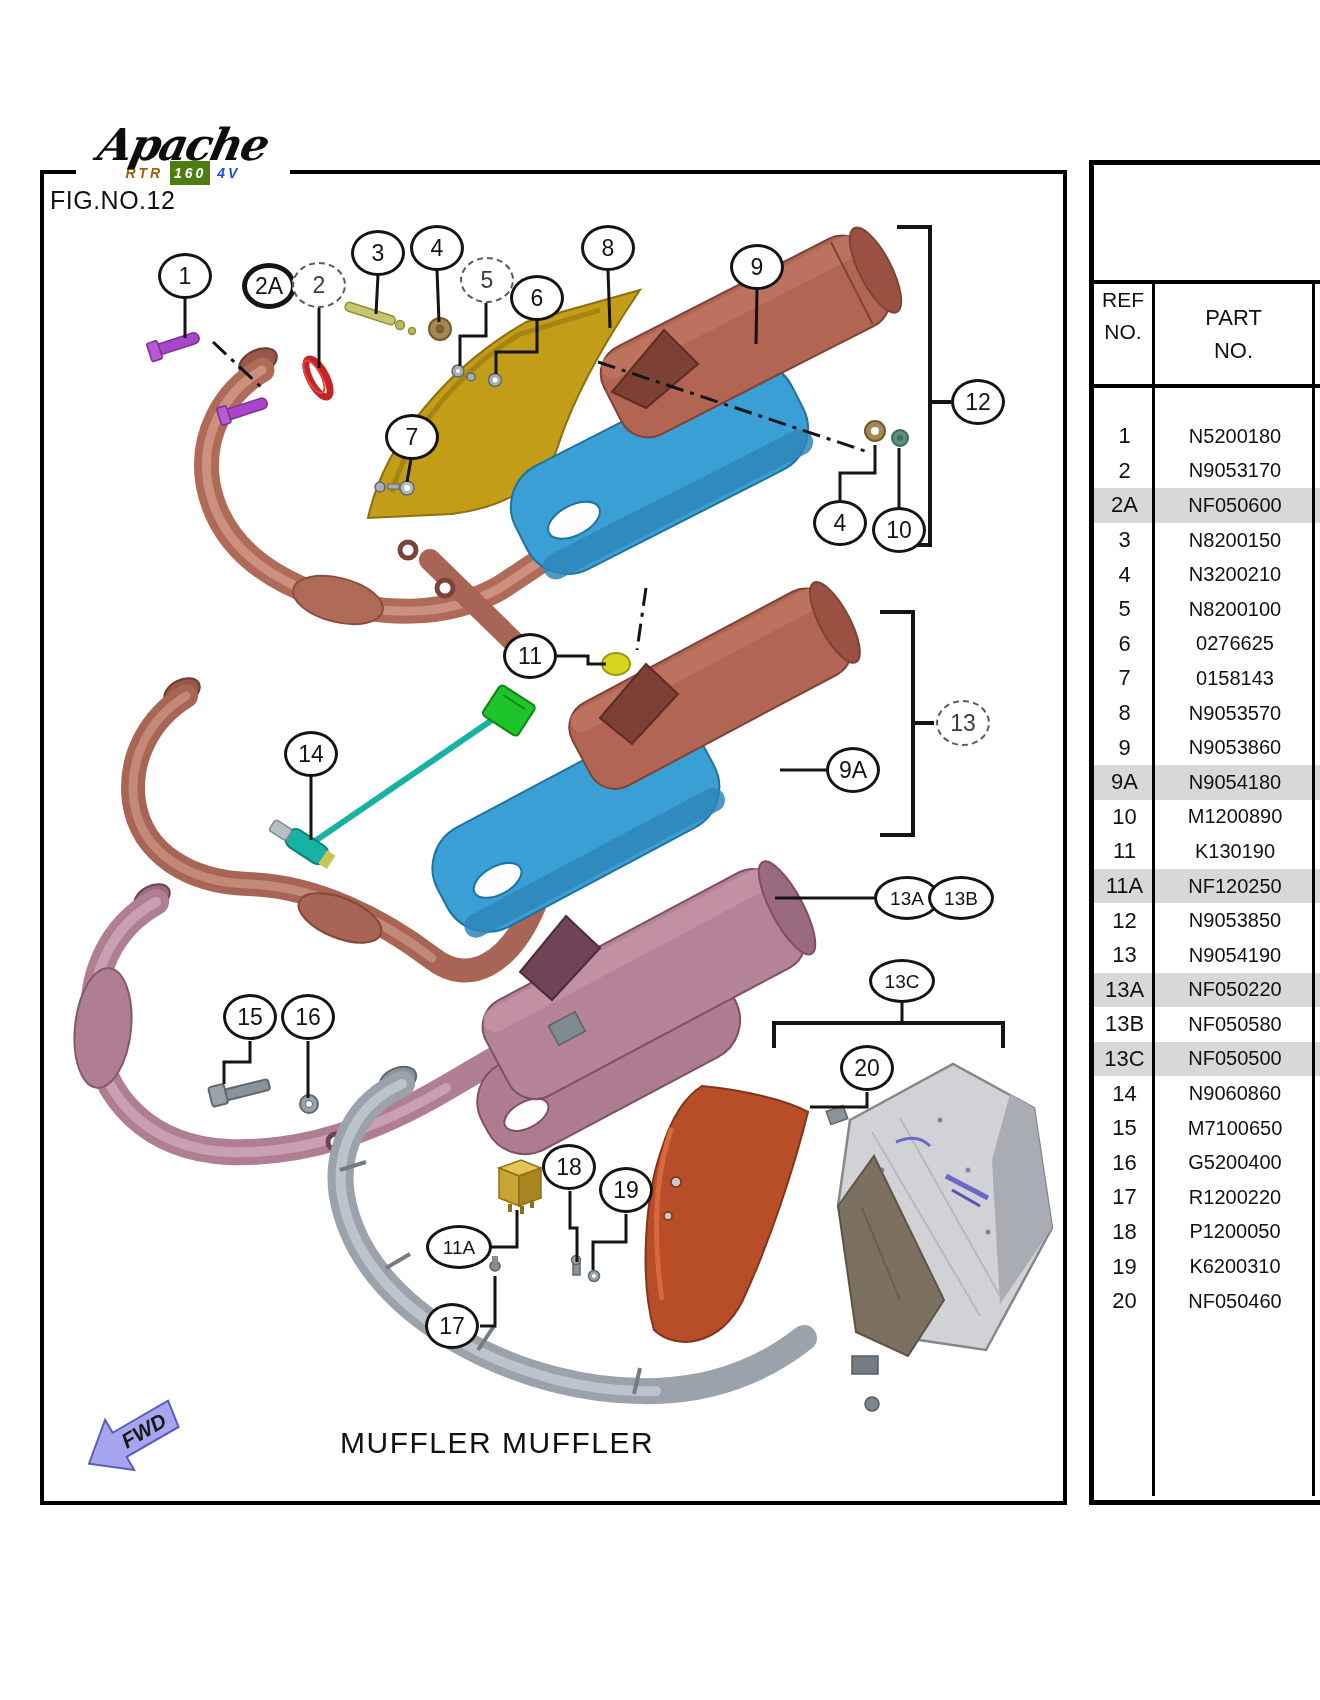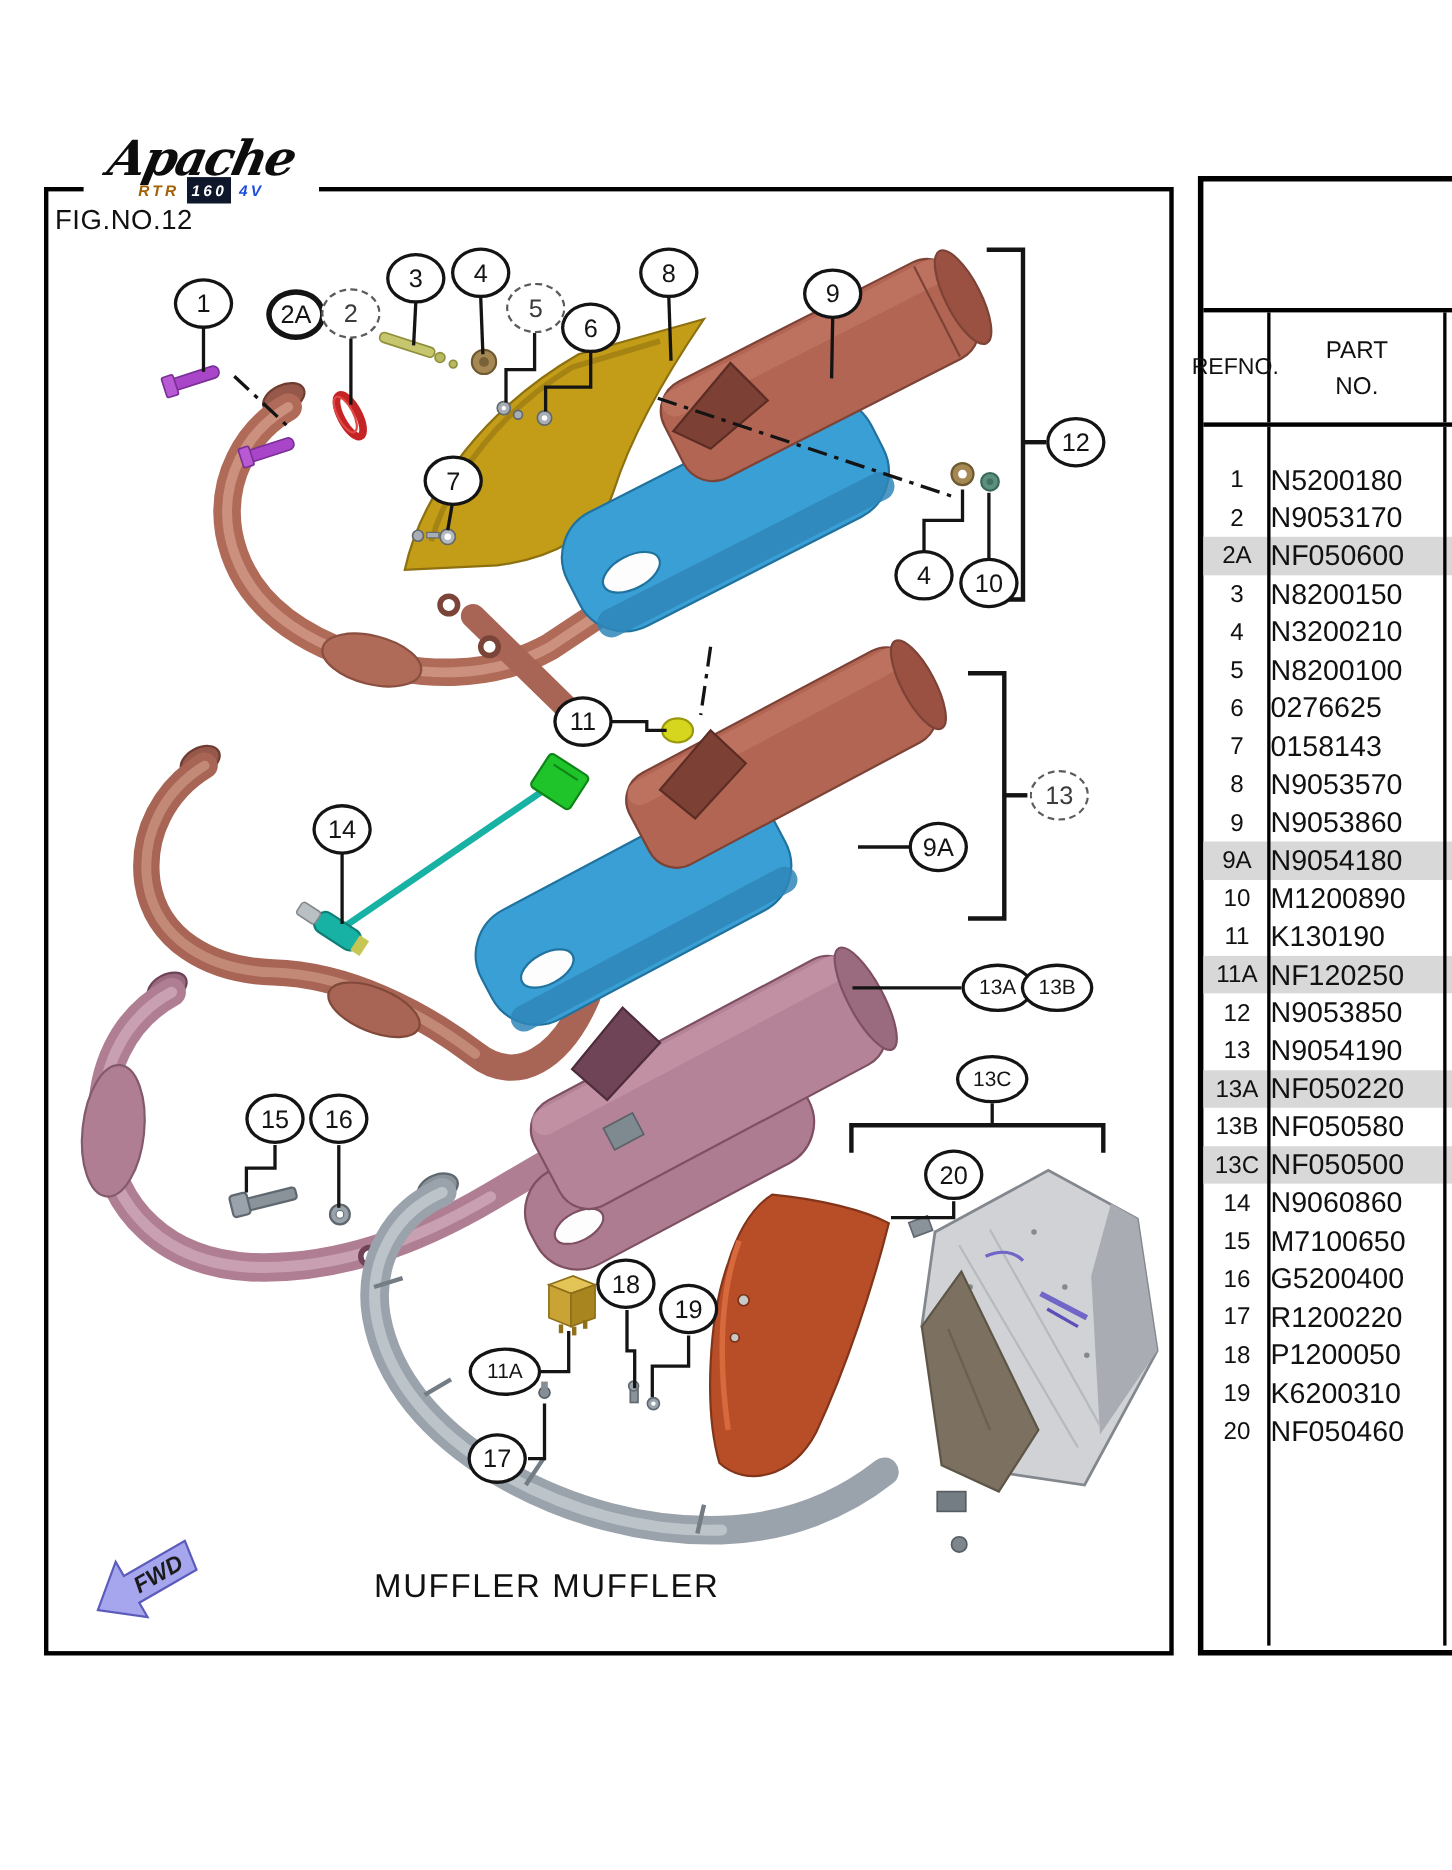--- a/index.html
+++ b/index.html
@@ -12,51 +12,51 @@
     position:absolute;left:40px;top:170px;width:1027px;height:1335px;
     border:4px solid #000;box-sizing:border-box;z-index:1;background:#fff;
   }
   .fig-label{position:absolute;left:50px;top:186px;font-size:25px;letter-spacing:.5px;z-index:6}
   .caption{position:absolute;left:340px;top:1426px;font-size:30px;letter-spacing:1.5px;z-index:6}
   
   .logo{position:absolute;left:76px;top:122px;width:214px;height:82px;background:#fff;z-index:6;text-align:center}
   .logo-script{font-family:"DejaVu Serif",serif;font-style:italic;font-weight:bold;font-size:44px;line-height:46px;transform:skewX(-12deg);letter-spacing:-2px;color:#0d0d0d}
   .logo-sub{font-style:italic;font-weight:bold;font-size:14px;letter-spacing:3px;margin-top:-3px}
   .logo-rtr{color:#a16207}
-  .logo-160{background:#0f172a;color:#fff;padding:4px 4px}
+  .logo-160{background:#4d7c0f;color:#fff;padding:4px 4px}
   .logo-4v{color:#1d4ed8}
   
   svg.art{position:absolute;left:0;top:0;z-index:2}
   
   .callout{
     position:absolute;transform:translate(-50%,-50%);
     width:54px;height:46px;box-sizing:border-box;border:3px solid #141414;border-radius:50%;
     background:#fff;display:flex;align-items:center;justify-content:center;
     font-size:23px;color:#141414;z-index:5;line-height:1;
   }
   .callout.wide{width:66px;height:44px;font-size:19px}
   .callout.dashed{border:2px dashed #5a5a5a;color:#3c3c3c}
   .callout.bold{border-width:5px}
   
   .ptable{
     position:absolute;left:1089px;top:160px;width:360px;height:1345px;
     border:5px solid #000;box-sizing:border-box;background:#fff;z-index:4;
   }
   .t-top{height:115px;border-bottom:4px solid #000}
   .t-head{height:100px;border-bottom:4px solid #000;display:flex;align-items:center}
-  .t-head .h-ref{width:58px;align-self:stretch;border-right:3px solid #000;display:flex;flex-direction:row;align-items:center;justify-content:center;font-size:21px;line-height:1.5}
+  .t-head .h-ref{width:58px;align-self:stretch;border-right:3px solid #000;display:flex;flex-direction:column;align-items:center;font-size:21px;line-height:1.5}
   .t-head .h-part{width:157px;align-self:stretch;border-right:3px solid #000;display:flex;flex-direction:column;align-items:center;justify-content:center;font-size:22px;line-height:1.5}
   .t-body{position:relative;height:1108px;padding-top:31px;box-sizing:border-box}
   .t-body .vline{position:absolute;top:0;bottom:0;width:3px;background:#000;z-index:2}
   .t-body .vline.v1{left:58px}
   .t-body .vline.v2{left:218px}
   .t-row{display:flex;height:34.6px;align-items:center;position:relative;z-index:1}
   .t-row.hl{background:#d8d8d8}
   .c-ref{width:61px;text-align:center;font-size:22px}
-  .c-part{width:160px;font-size:26px}
+  .c-part{width:160px;text-align:center;font-size:20px}
 </style>
 </head>
 <body>
 
 <div class="logo">
   <div class="logo-script">Apache</div>
   <div class="logo-sub">
     <span class="logo-rtr">RTR</span>
     <span class="logo-160">160</span>
     <span class="logo-4v">4V</span>

